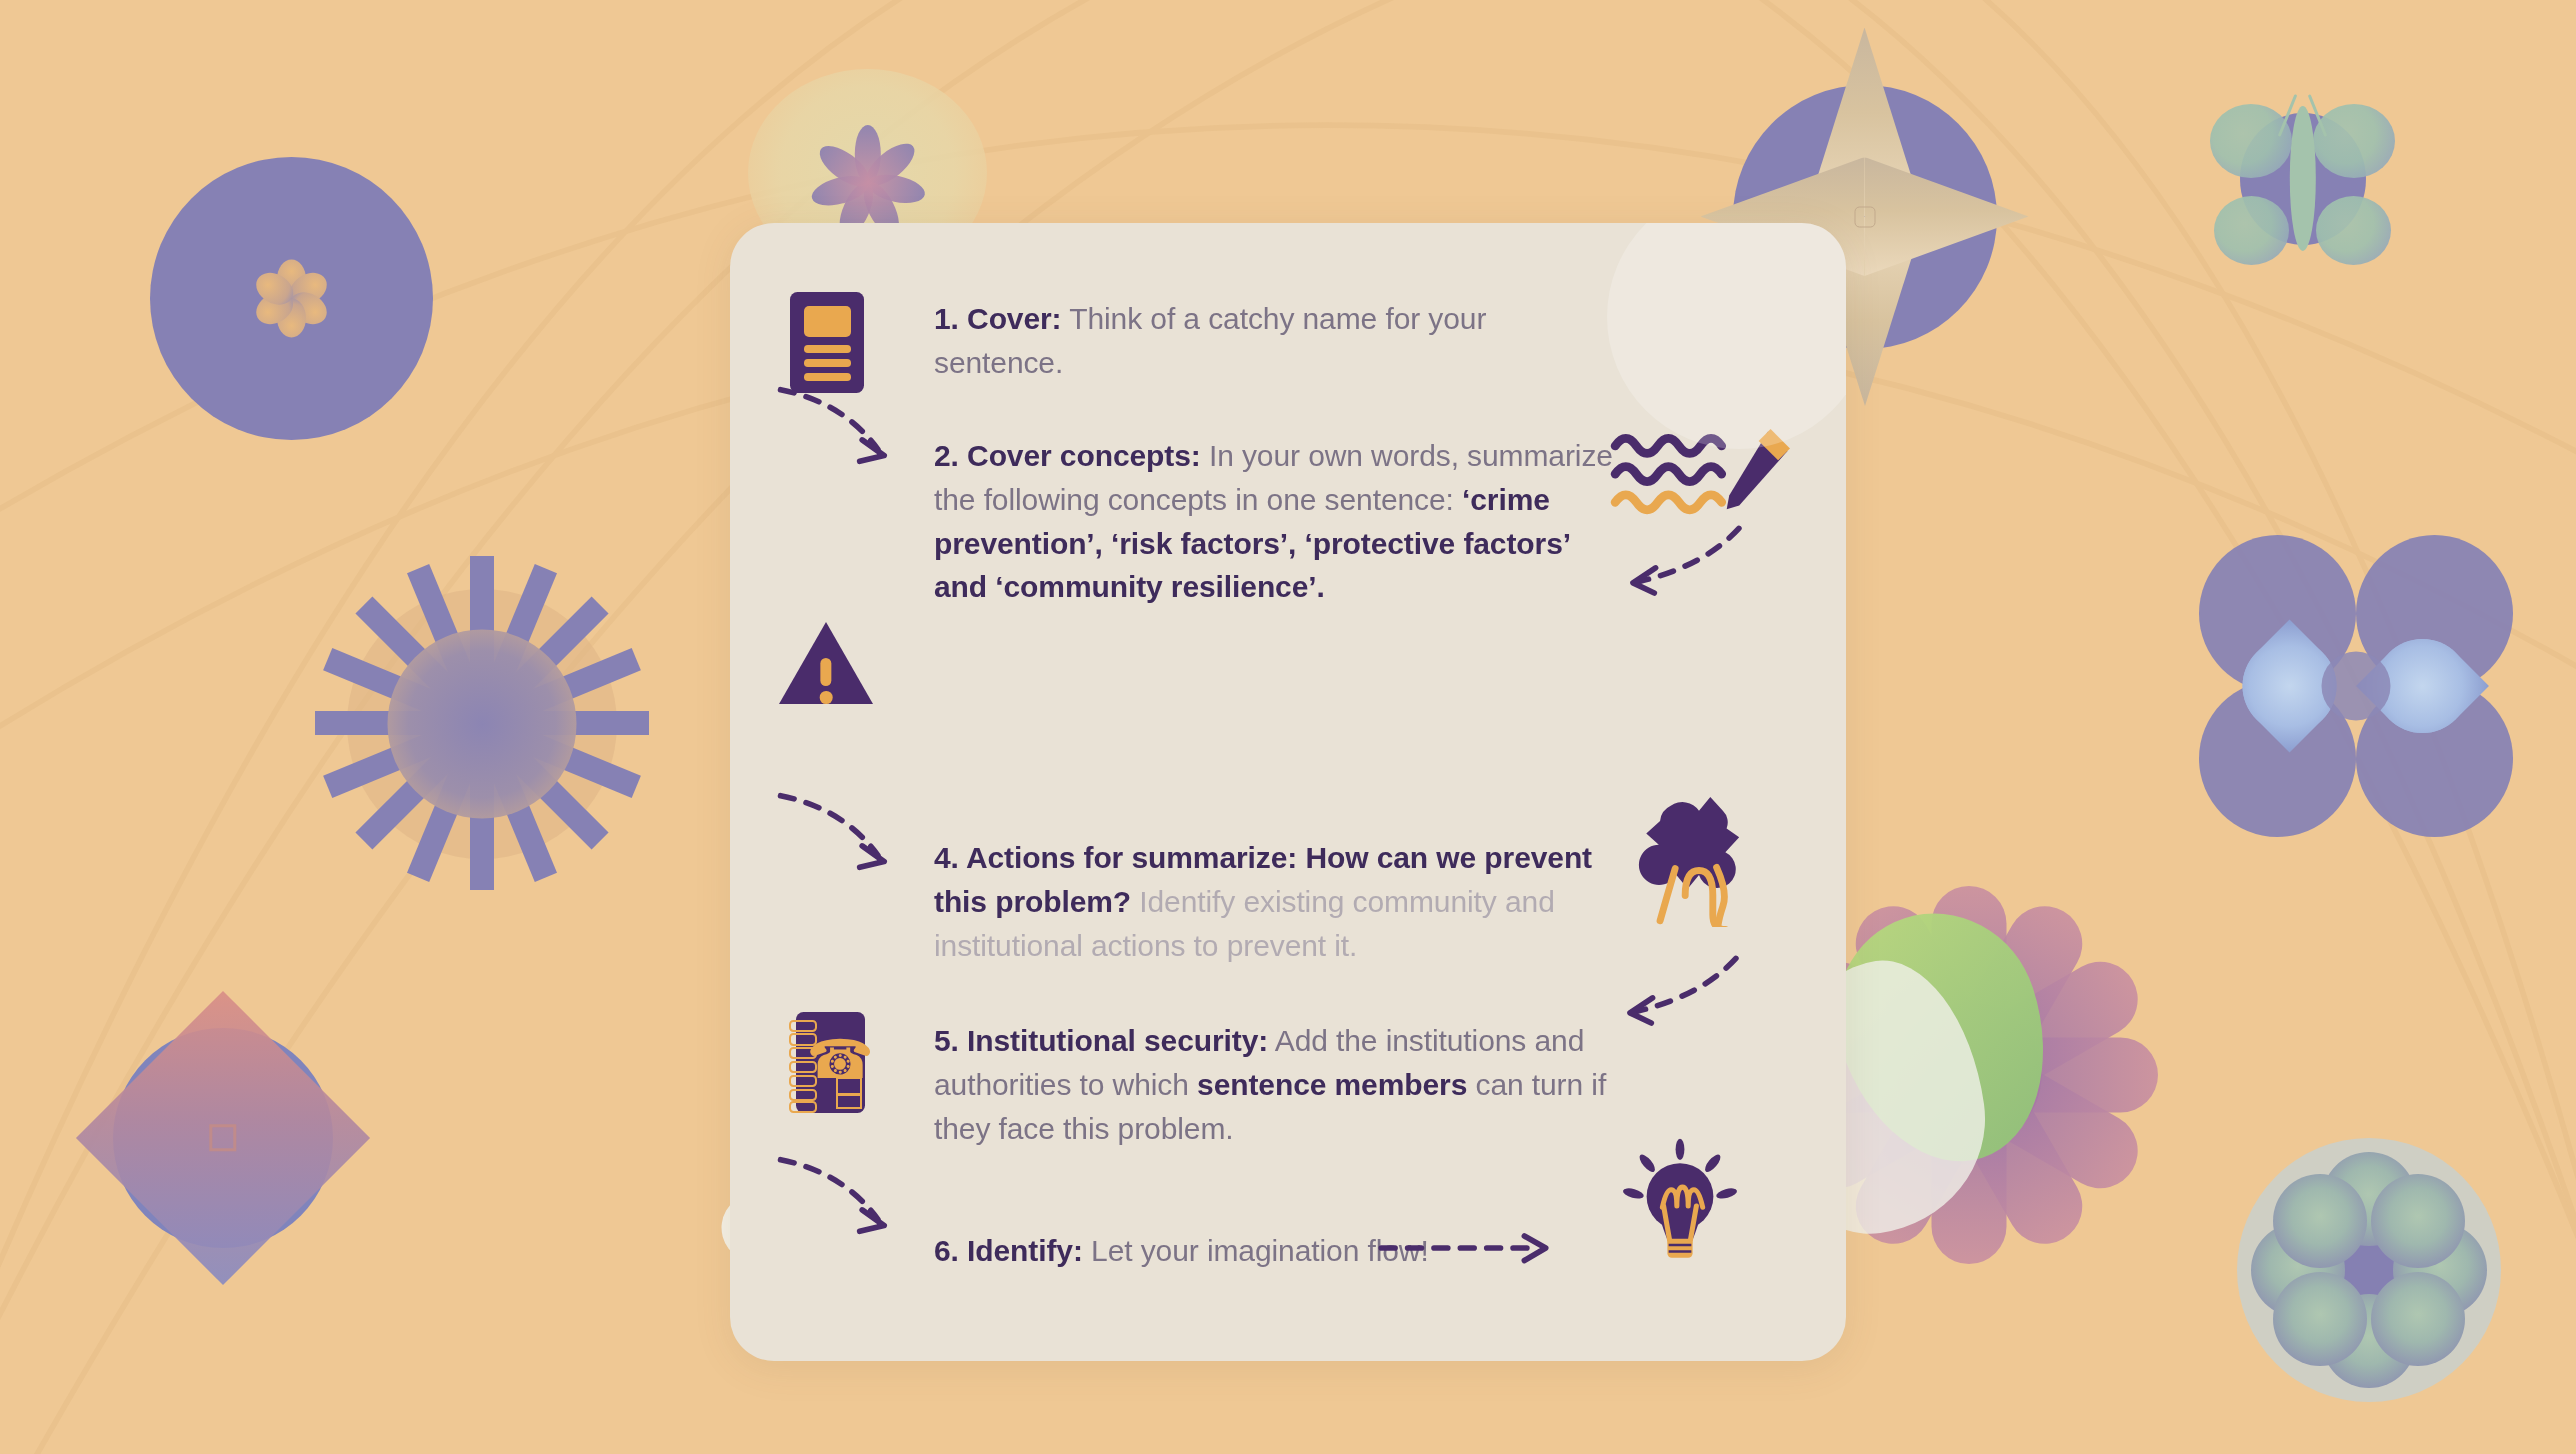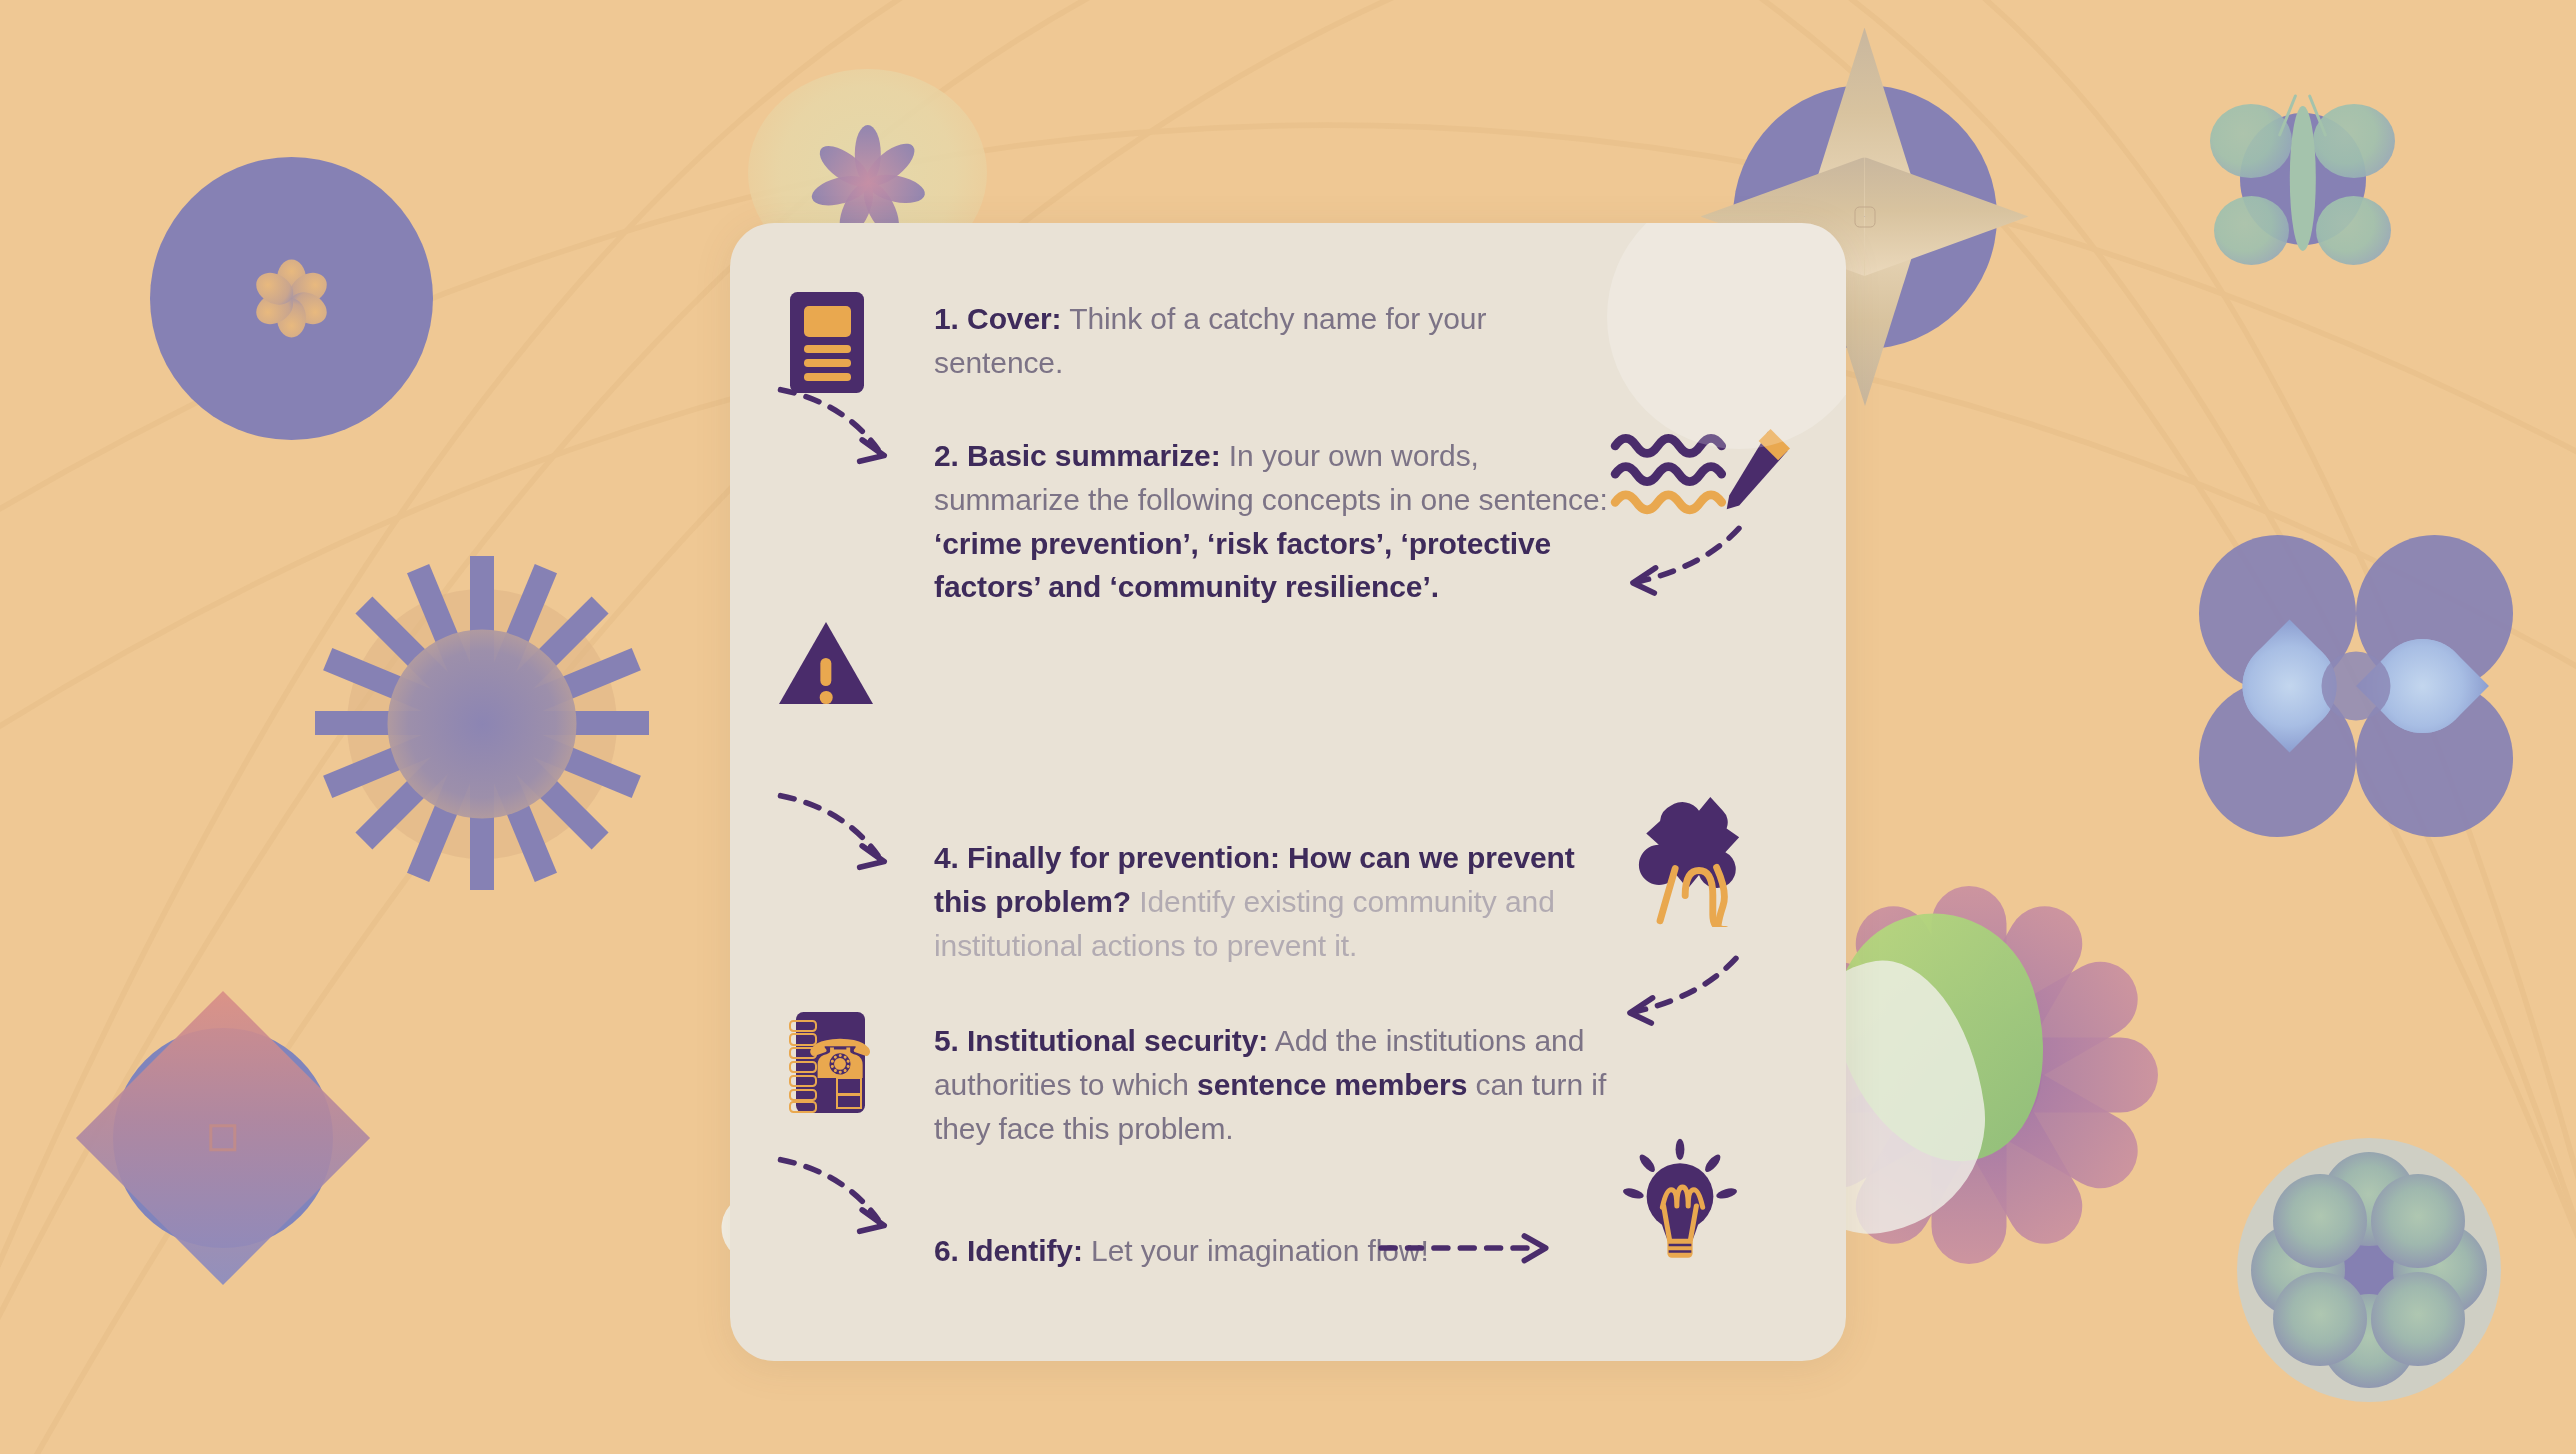--- a/index.html
+++ b/index.html
@@ -413,21 +413,21 @@
         <span>Cover:</span></b><span> Think of a catchy name for your sentence.</span>
       </div>
 
       <svg class="arrow" style="left:38px;top:154px;width:157px;height:107px;" viewBox="0 0 250 170">
         <path d="M 20 20 Q 120 40 175 115" fill="none" stroke="#4A2C6B" stroke-width="9" stroke-linecap="round" stroke-dasharray="22 20"></path>
         <path d="M 150 100 L 185 125 L 146 134" fill="none" stroke="#4A2C6B" stroke-width="9" stroke-linecap="round" stroke-linejoin="round"></path>
       </svg>
 
       <div class="text-col txt" style="left:204px;top:211px;width:692px;">
         <b><span>2.</span>
-        <span>Basic summarize:</span></b><span> In your own words, summarize the following concepts in one sentence: </span><span class="em">‘crime prevention’, ‘risk factors’, ‘protective factors’ and ‘community resilience’.</span>
+        <span>Cover concepts:</span></b><span> In your own words, summarize the following concepts in one sentence: </span><span class="em">‘crime prevention’, ‘risk factors’, ‘protective factors’ and ‘community resilience’.</span>
       </div>
 
       <svg class="ic" style="left:880px;top:201px;width:182px;height:94px;" viewBox="0 0 290 150">
         <path d="M 8 35 q 17 -24 34 0 q 17 24 34 0 q 17 -24 34 0 q 17 24 34 0 q 17 -24 34 0" fill="none" stroke="#4A2C6B" stroke-width="14" stroke-linecap="round"></path>
         <path d="M 8 80 q 17 -24 34 0 q 17 24 34 0 q 17 -24 34 0 q 17 24 34 0 q 17 -24 34 0" fill="none" stroke="#4A2C6B" stroke-width="14" stroke-linecap="round"></path>
         <path d="M 8 125 q 17 -24 34 0 q 17 24 34 0 q 17 -24 34 0 q 17 24 34 0 q 17 -24 34 0" fill="none" stroke="#E9A84F" stroke-width="14" stroke-linecap="round"></path>
         <path d="M 252 12 L 283 43 L 206 130 L 186 136 L 190 114 Z" fill="#4A2C6B"></path>
         <path d="M 256 8 L 287 39 L 268 58 L 237 27 Z" fill="#E9A84F"></path>
       </svg>
 
@@ -442,21 +442,21 @@
         <div class="dot"></div>
       </div>
 
       <svg class="arrow" style="left:38px;top:560px;width:157px;height:107px;" viewBox="0 0 250 170">
         <path d="M 20 20 Q 120 40 175 115" fill="none" stroke="#4A2C6B" stroke-width="9" stroke-linecap="round" stroke-dasharray="22 20"></path>
         <path d="M 150 100 L 185 125 L 146 134" fill="none" stroke="#4A2C6B" stroke-width="9" stroke-linecap="round" stroke-linejoin="round"></path>
       </svg>
 
       <div class="text-col txt" style="left:204px;top:613px;width:667px;">
         <b><span>4.</span>
-        <span>Finally for prevention:</span></b><span class="em"> How can we prevent this problem? </span><span class="faded">Identify existing community and institutional actions to prevent it.</span>
+        <span>Actions for summarize:</span></b><span class="em"> How can we prevent this problem? </span><span class="faded">Identify existing community and institutional actions to prevent it.</span>
       </div>
 
       <svg class="ic" style="left:906px;top:569px;width:126px;height:135px;" viewBox="0 0 200 215">
         <path d="M55 22 a32 32 0 0 1 45 8 l18 -22 l20 22 a26 26 0 0 1 6 28 l20 14 l-22 24
                  a30 30 0 1 1 -42 36 l-18 22 l-18 -22 a32 32 0 1 1 -28 -48 l-20 -18 l22 -20
                  a30 30 0 0 1 17 -24 z" fill="#4A2C6B"></path>
         <path d="M62 122 L48 170 L38 205" fill="none" stroke="#E9A84F" stroke-width="11" stroke-linecap="round"></path>
         <path d="M78 165 q0 -40 22 -40 q22 0 22 40 l0 30 q0 24 20 24" fill="none" stroke="#E9A84F" stroke-width="11" stroke-linecap="round"></path>
         <path d="M128 120 q18 40 10 62 q-6 18 -8 32" fill="none" stroke="#E9A84F" stroke-width="11" stroke-linecap="round"></path>
       </svg>

